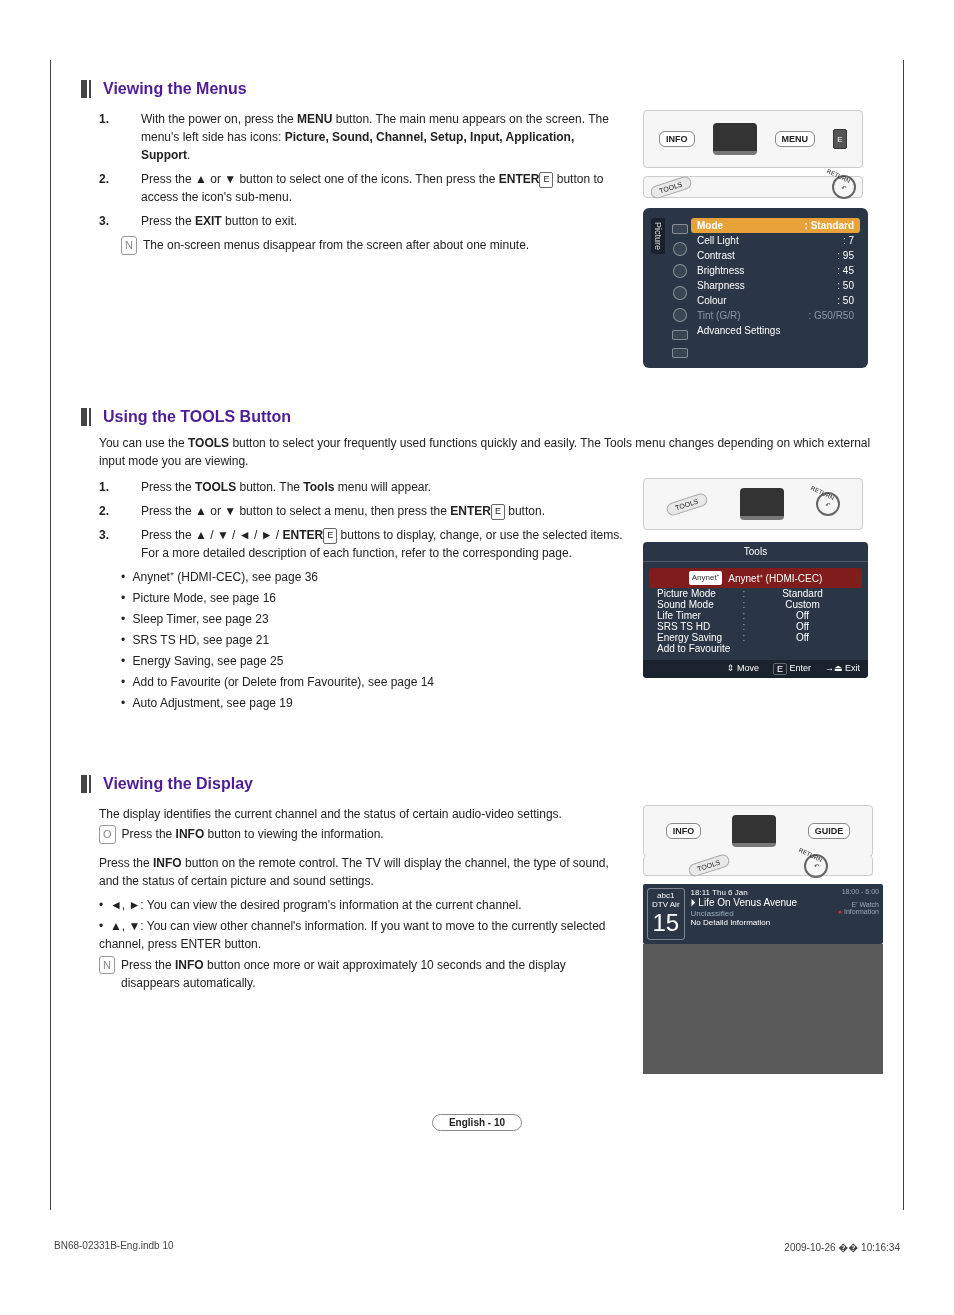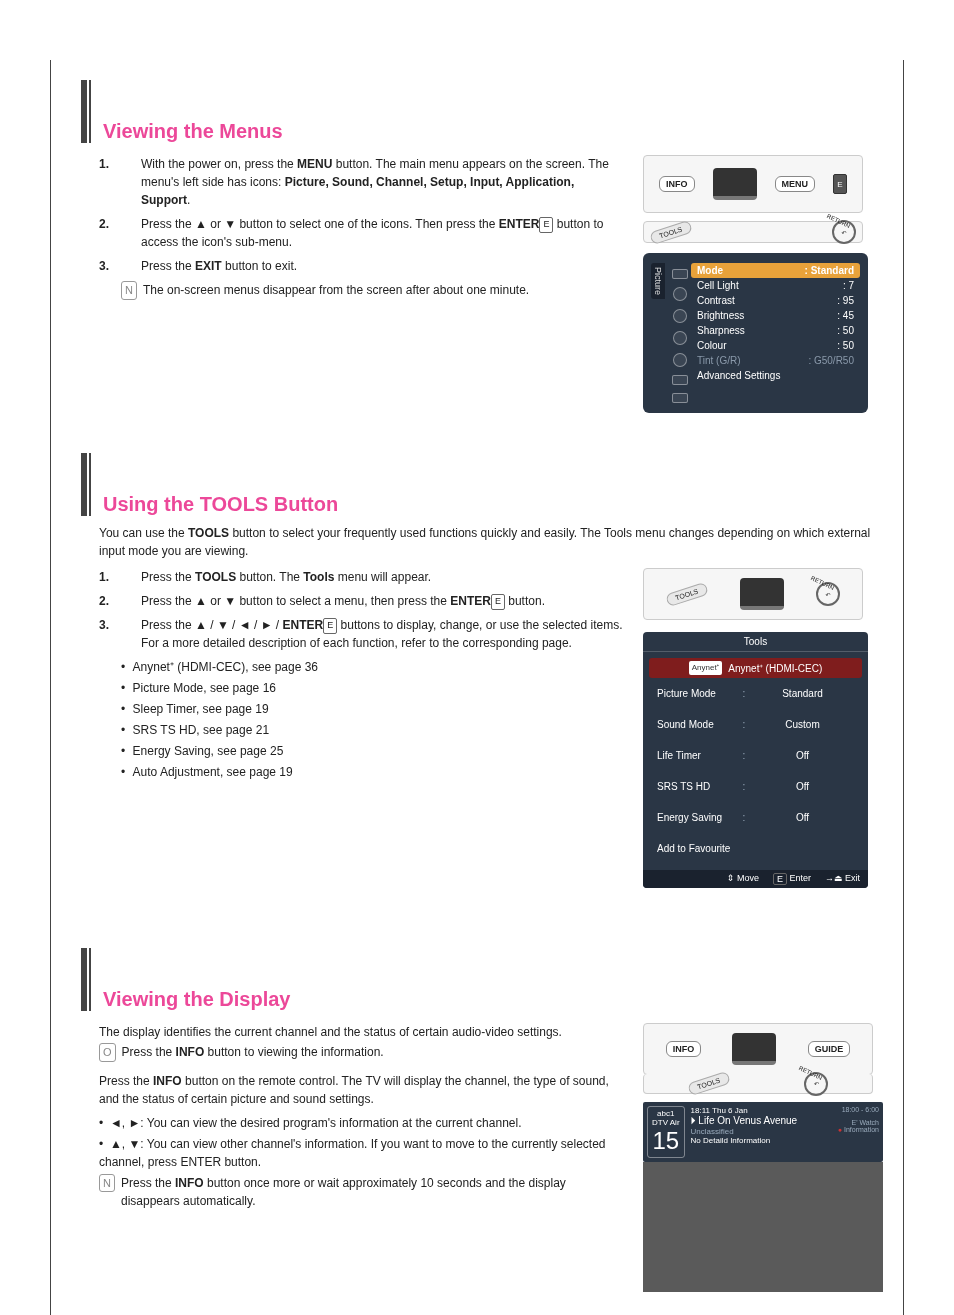--- a/index.html
+++ b/index.html
@@ -2,21 +2,21 @@
 <html><head>
 <meta charset="utf-8">
 <style>
   * { box-sizing: border-box; margin: 0; padding: 0; }
   body { font-family: Arial, Helvetica, sans-serif; font-size: 12px; color: #222; background: #fff; width: 954px; margin: 0 auto; padding: 60px 50px 40px 50px; position: relative; }
   .page-wrap { border-left: 1px solid #444; border-right: 1px solid #444; padding: 20px 30px 30px 30px; min-height: 1150px; }
   .section { margin-bottom: 40px; }
   .section-title { display: flex; align-items: stretch; margin-bottom: 12px; }
   .title-bar { width: 6px; background: #444; margin-right: 2px; }
   .title-bar.thin { width: 2px; margin-right: 12px; }
-  .section-title h2 { font-size: 20px; font-weight: bold; color: #ec4899; margin-top: 40px; }
+  .section-title h2 { font-size: 16px; font-weight: bold; color: #4c1d95; }
   .content-row { display: flex; gap: 20px; }
   .content-left { flex: 1; padding-left: 18px; }
   .content-right { width: 230px; flex-shrink: 0; }
   ol.numbered { list-style: none; padding-left: 0; }
   ol.numbered > li { display: flex; margin-bottom: 6px; line-height: 1.5; }
   ol.numbered > li .num { font-weight: bold; width: 22px; flex-shrink: 0; }
   ol.numbered > li .txt { flex: 1; margin-left: 20px; }
   strong { font-weight: bold; }
   .note-line { display: flex; align-items: flex-start; gap: 6px; margin-left: 22px; margin-top: 2px; line-height: 1.5; }
   .note-icon { font-size: 11px; border: 1px solid #999; border-radius: 3px; padding: 0 3px; color: #888; }
@@ -42,21 +42,21 @@
   .osd-ic { width: 14px; height: 14px; border-radius: 50%; border: 1px solid rgba(255,255,255,.4); background: rgba(255,255,255,.08); }
   .osd-ic.sq { border-radius: 2px; width: 16px; height: 10px; }
   .osd-rows { flex: 1; }
   .osd-row { display: flex; justify-content: space-between; padding: 2px 6px; }
   .osd-row.sel { background: #e8a23a; color: #fff; font-weight: bold; border-radius: 3px; }
   .osd-row.dim { color: #8a99aa; }
 
   .tools-menu { background: #2a3645; color: #fff; border-radius: 4px; font-size: 10px; width: 225px; }
   .tools-header { text-align: center; padding: 4px; border-bottom: 1px solid rgba(255,255,255,.2); }
   .tools-body { padding: 6px 10px; }
-  .tools-row { display: flex; padding: 10px 4px; }
+  .tools-row { display: flex; padding: 0 4px; }
   .tools-row.sel { background: #7f1d1d; border-radius: 3px; margin: 0 -4px; padding: 3px 8px; justify-content: center; }
   .tools-row.sel .logo { font-size: 8px; background: #fff; color: #333; padding: 0 3px; border-radius: 2px; margin-right: 6px; }
   .tools-row .label { width: 80px; }
   .tools-row .sep { width: 14px; text-align: center; color: #9ab; }
   .tools-row .val { flex: 1; text-align: center; }
   .tools-footer { background: #1a222e; padding: 3px 8px; display: flex; justify-content: flex-end; gap: 14px; font-size: 9px; border-radius: 0 0 4px 4px; }
 
   .info-panel { width: 240px; font-size: 8px; }
   .info-top { background: #2a3645; color: #fff; display: flex; padding: 4px; gap: 6px; border-radius: 2px; }
   .info-ch { border: 1px solid rgba(255,255,255,.4); border-radius: 3px; padding: 2px 4px; text-align: center; }
@@ -191,23 +191,24 @@
             <span class="txt"><span>Press the ▲ or ▼ button to select a menu, then press the </span><strong>ENTER</strong><span class="enter-icon">E</span><span> button.</span></span>
           </li>
           <li>
             <span class="num">3.</span>
             <span class="txt"><span>Press the ▲ / ▼ / ◄ / ► / </span><strong>ENTER</strong><span class="enter-icon">E</span><span> buttons to display, change, or use the selected items. For a more detailed description of each function, refer to the corresponding page.</span></span>
           </li>
         </ol>
         <ul class="bullets">
           <li>Anynet⁺ (HDMI-CEC), see page 36</li>
           <li>Picture Mode, see page 16</li>
-          <li>Sleep Timer, see page 19</li>
+          <li>Sleep Timer, see page 23</li>
           <li>SRS TS HD, see page 21</li>
           <li>Energy Saving, see page 25</li>
+          <li>Add to Favourite (or Delete from Favourite), see page 14</li>
           <li>Auto Adjustment, see page 19</li>
         </ul>
       </div>
       <div class="content-right">
         <div class="remote-graphic" style="height:52px">
           <span class="tools-rot">TOOLS</span>
           <div class="remote-pad"></div>
           <span class="return-circle return-rot">↶</span>
         </div>
         <div style="height:12px"></div>

